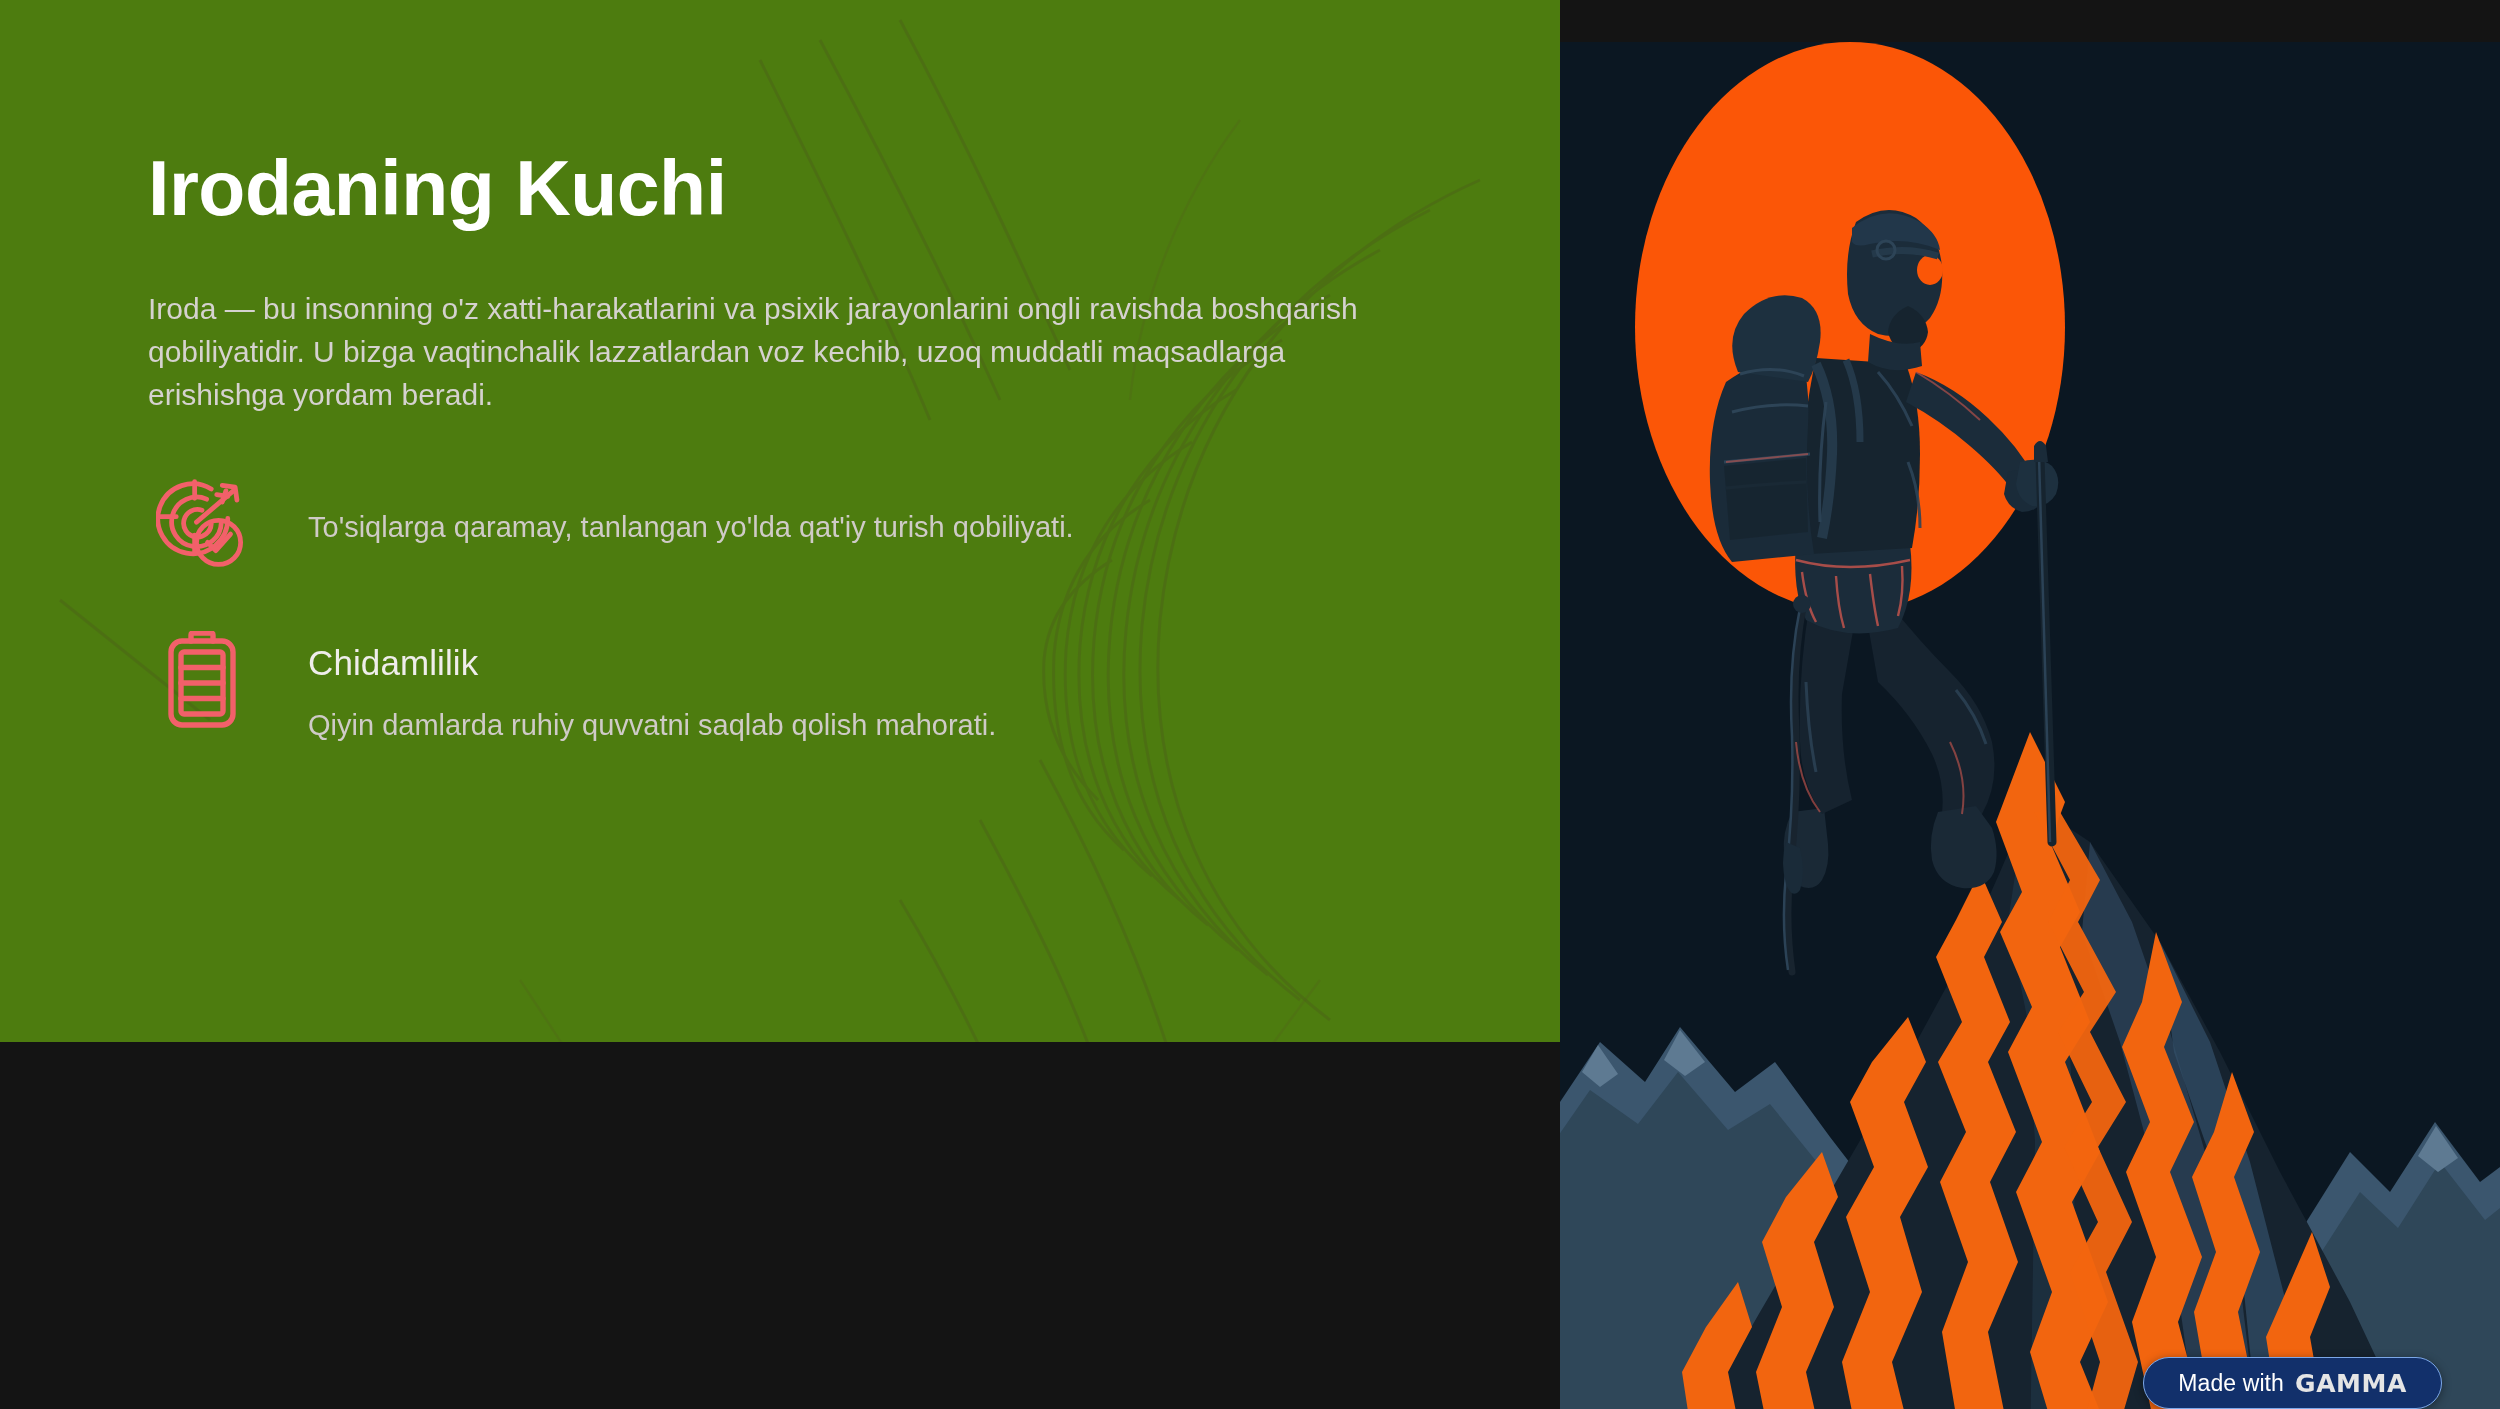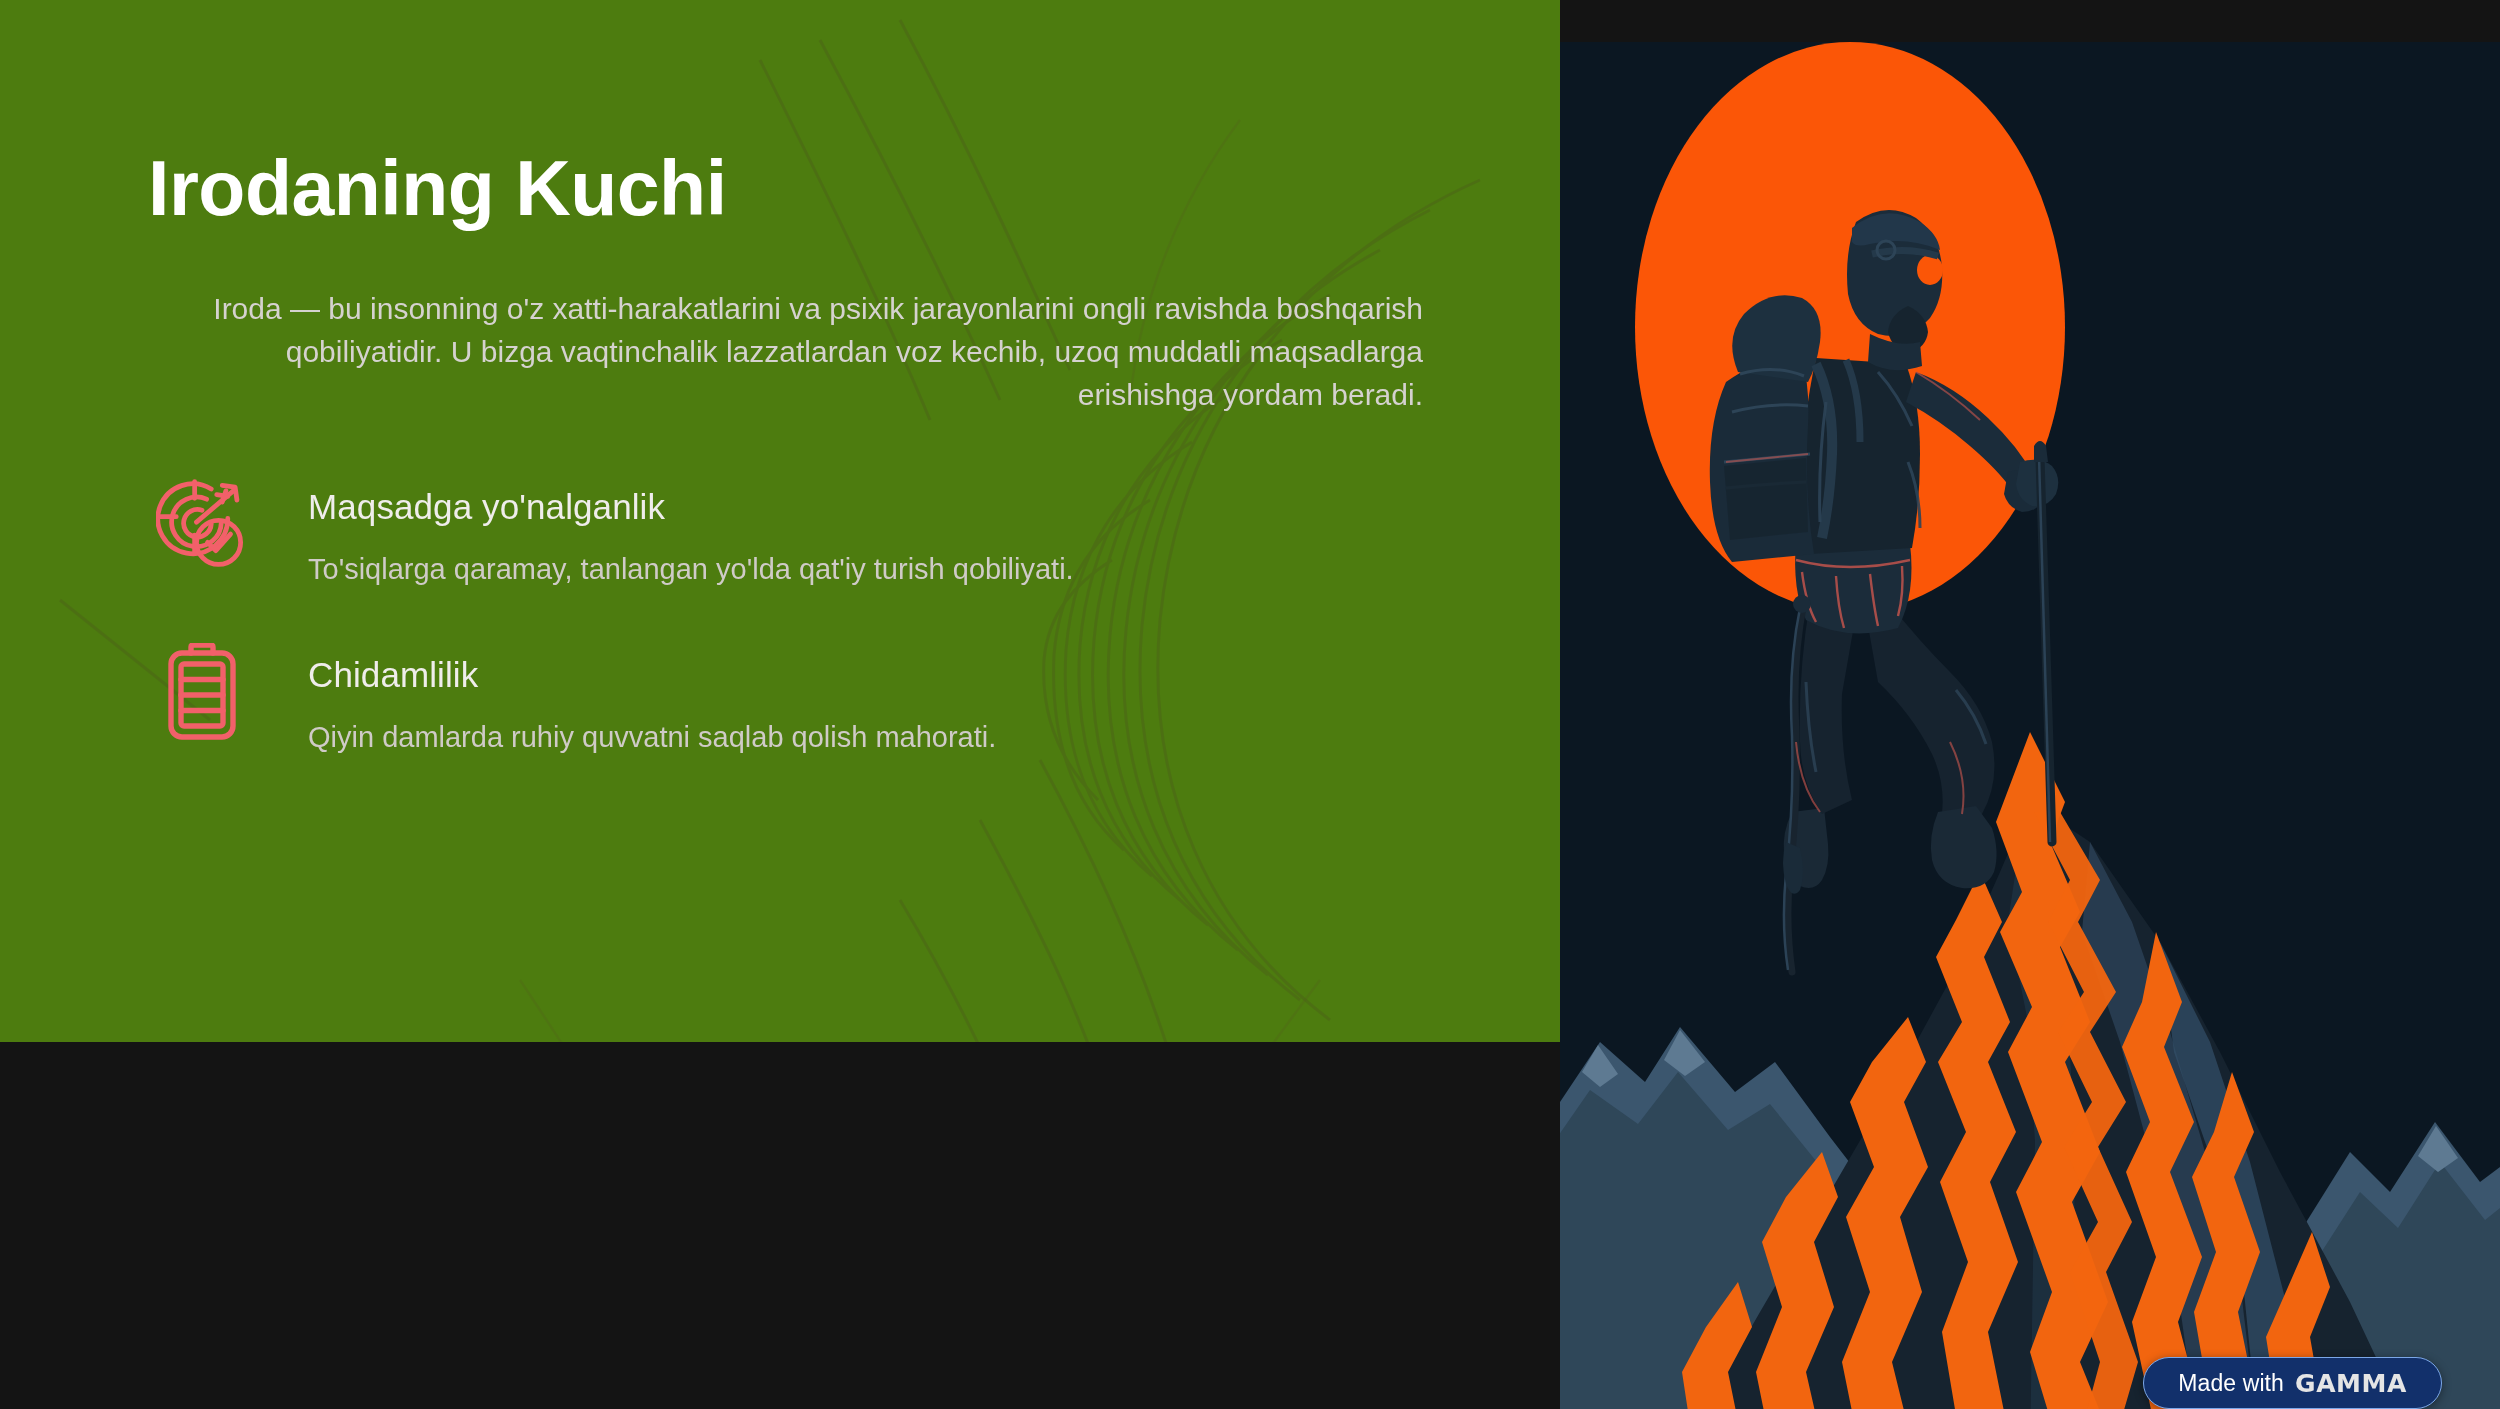--- a/index.html
+++ b/index.html
@@ -44,21 +44,20 @@
     line-height:1.05;
   }
 
   .intro-paragraph {
     margin-top:58px;
     font-size:30px;
     line-height:1.44;
     color:#d5d2cf;
     max-width:1275px;
     font-weight:400;
-    text-align:right;
   }
 
   .features {
     margin-top:52px;
   }
   .feature-row {
     display:flex;
     align-items:flex-start;
     margin-bottom:46px;
   }
@@ -202,21 +201,20 @@
 
               <path d="M72 8 L86 10 L88 24"></path>
               <path d="M66 18 L78 20"></path>
               <path d="M72 26 L76 14"></path>
 
               <circle cx="68" cy="70" r="24"></circle>
               <path d="M56 70 L65 79 L81 61"></path>
             </svg>
           </div>
           <div class="feature-body">
-            <div class="feature-title">Maqsadga yo'nalganlik</div>
             <div class="feature-desc">To'siqlarga qaramay, tanlangan yo'lda qat'iy turish qobiliyati.</div>
           </div>
         </div>
 
 
         <div class="feature-row">
           <div class="feature-icon">
             <svg width="76" height="98" viewBox="0 0 76 98" fill="none" stroke="#f2606a" stroke-width="5.4" stroke-linecap="round" stroke-linejoin="round">
 
               <path d="M27 10 L27 4 Q27 2 29 2 L47 2 Q49 2 49 4 L49 10"></path>

